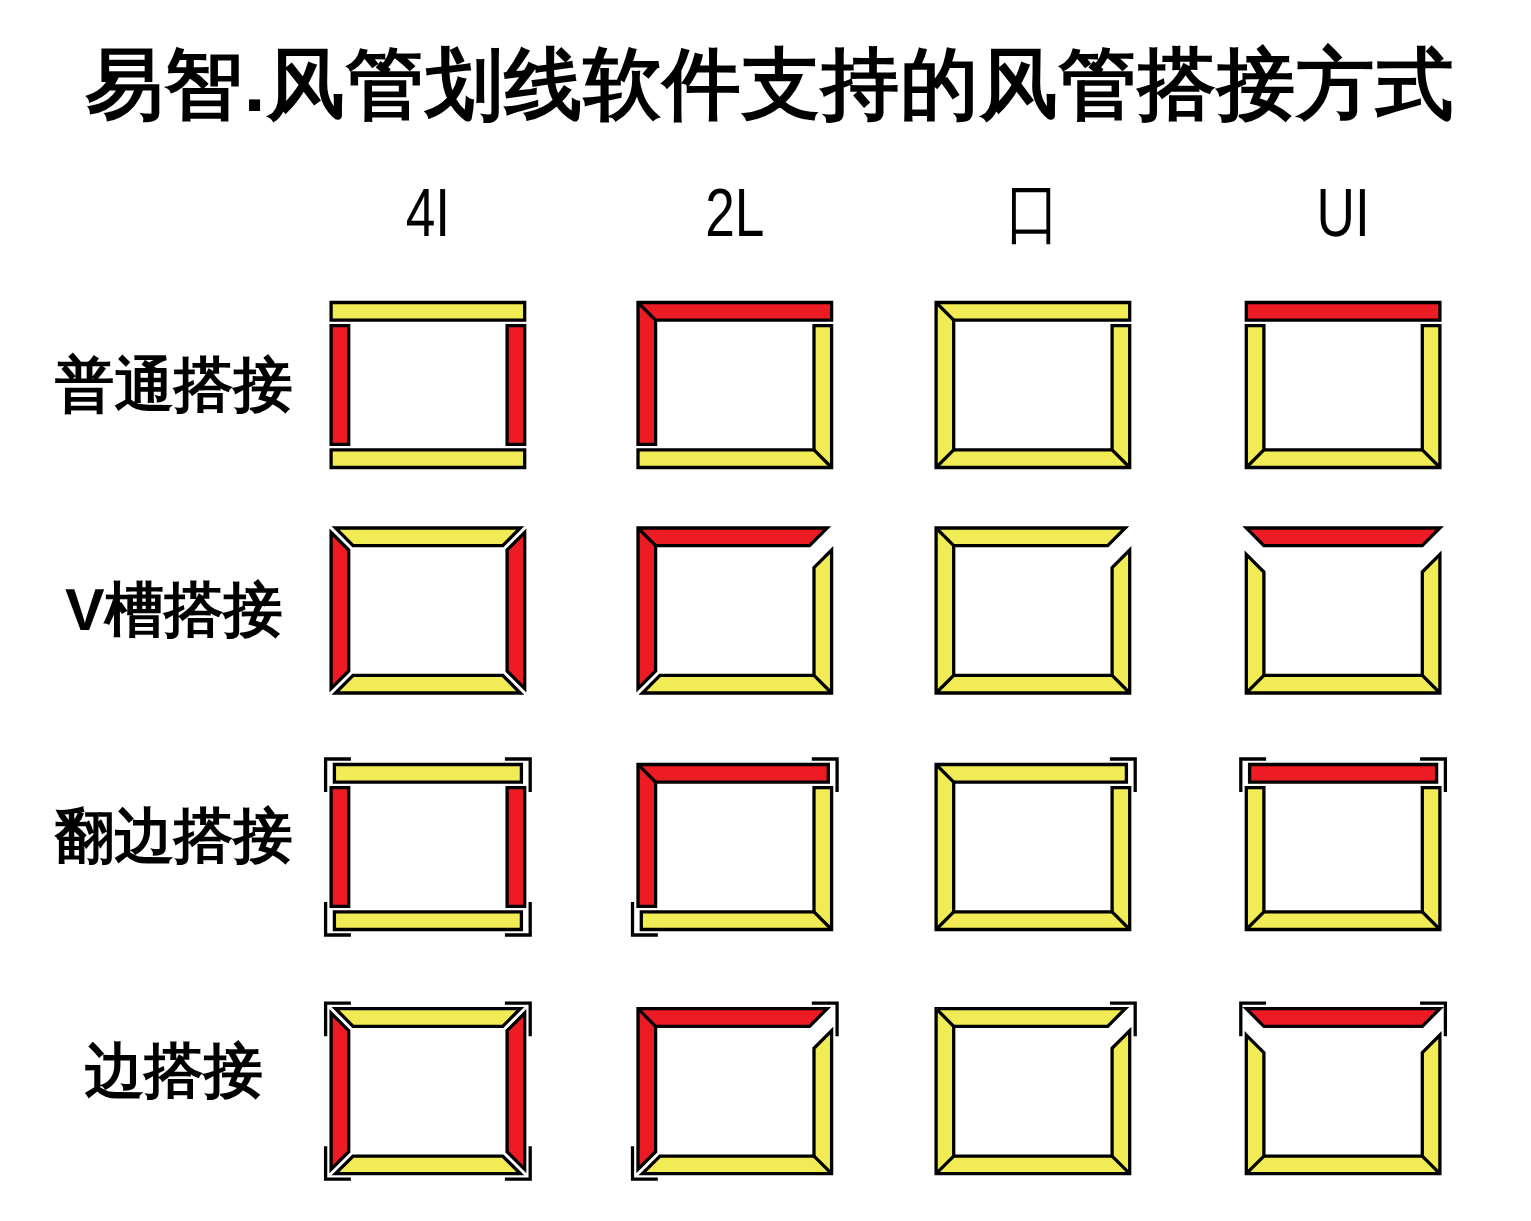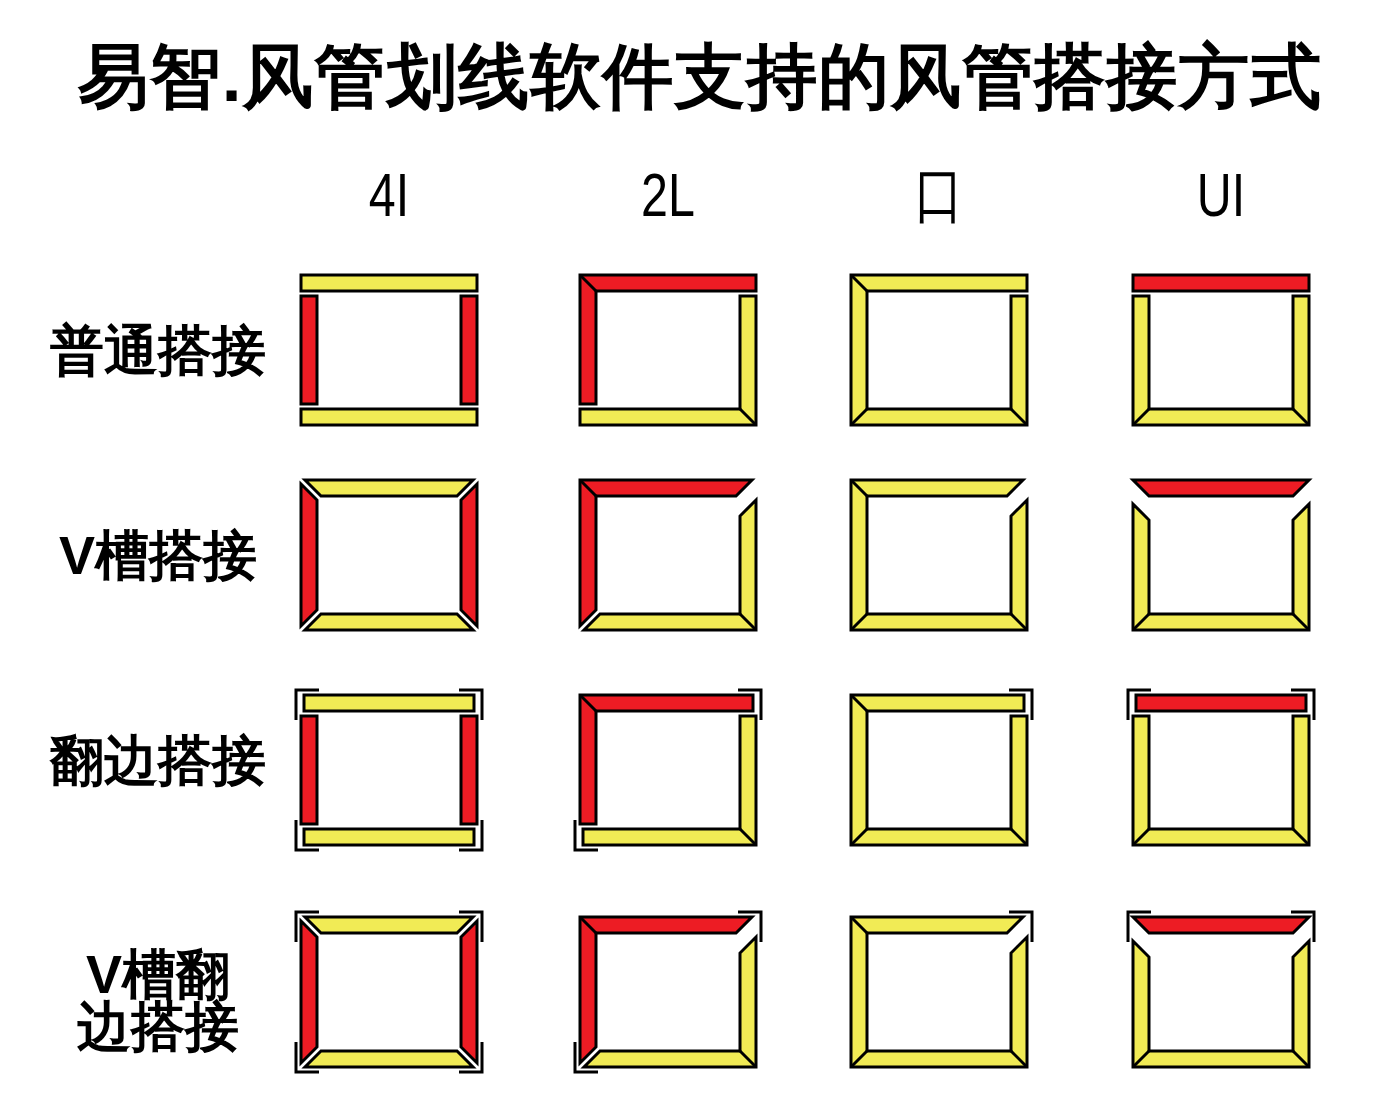--- a/index.html
+++ b/index.html
@@ -133,21 +133,20 @@
         <svg width="190" height="170" viewBox="0 0 190 170">
           <polygon points="10,10 180,10 180,26 10,26" fill="#ED1C24" stroke="#000000" stroke-width="3" stroke-linejoin="miter"></polygon>
           <polygon points="7,31 23,31 23,144 167,144 167,31 183,31 183,160 7,160" fill="#F1EB55" stroke="#000000" stroke-width="3" stroke-linejoin="miter"></polygon>
           <line x1="7" y1="160" x2="23" y2="144" stroke="#000000" stroke-width="3"></line>
           <line x1="183" y1="160" x2="167" y2="144" stroke="#000000" stroke-width="3"></line>
           <path d="M 25 5 L 2 5 L 2 35" fill="none" stroke="#000000" stroke-width="3"></path>
           <path d="M 165 5 L 188 5 L 188 35" fill="none" stroke="#000000" stroke-width="3"></path>
         </svg>
       </div>
       <div class="row-label" style="line-height: 52px; top: 948px;">
-        <div>V槽翻</div>
         <div>边搭接</div>
       </div>
       <div class="cell" style="left: 294px; top: 907px;">
         <svg width="190" height="170" viewBox="0 0 190 170">
           <polygon points="11,10 179,10 163,26 27,26" fill="#F1EB55" stroke="#000000" stroke-width="3" stroke-linejoin="miter"></polygon>
           <polygon points="27,144 163,144 179,160 11,160" fill="#F1EB55" stroke="#000000" stroke-width="3" stroke-linejoin="miter"></polygon>
           <polygon points="7,14 23,30 23,140 7,156" fill="#ED1C24" stroke="#000000" stroke-width="3" stroke-linejoin="miter"></polygon>
           <polygon points="183,14 183,156 167,140 167,30" fill="#ED1C24" stroke="#000000" stroke-width="3" stroke-linejoin="miter"></polygon>
           <path d="M 25 5 L 2 5 L 2 35" fill="none" stroke="#000000" stroke-width="3"></path>
           <path d="M 165 5 L 188 5 L 188 35" fill="none" stroke="#000000" stroke-width="3"></path>

